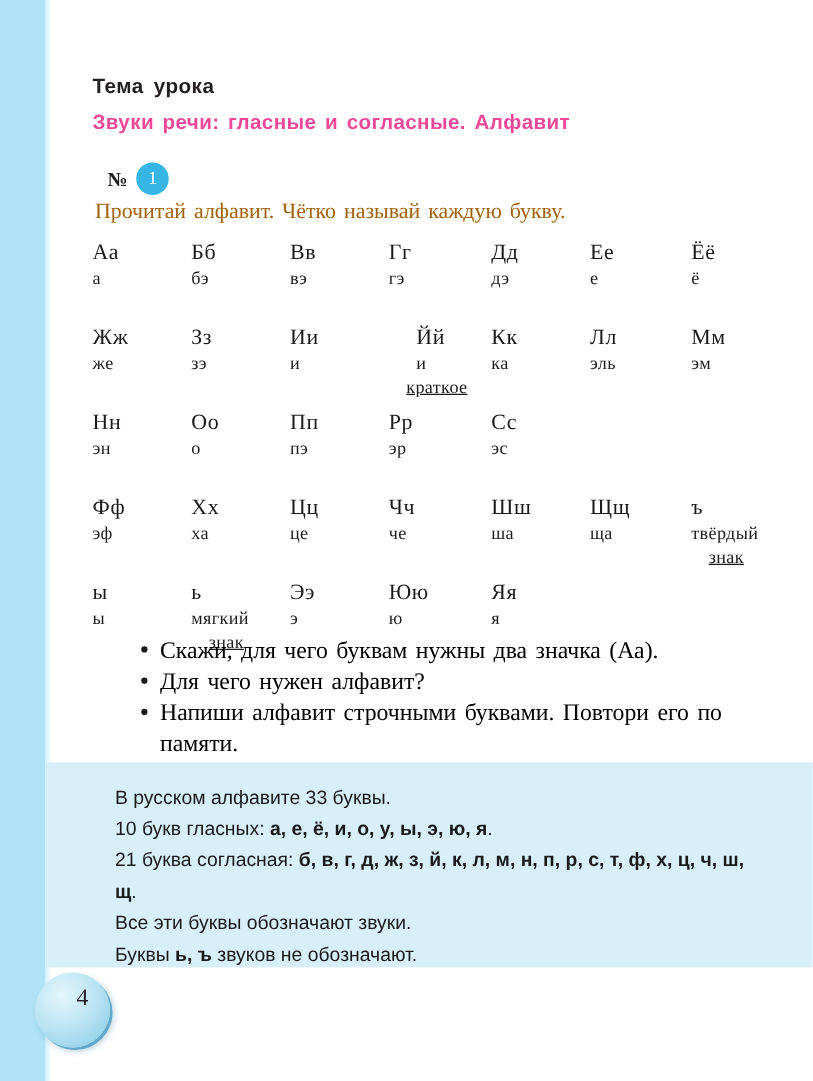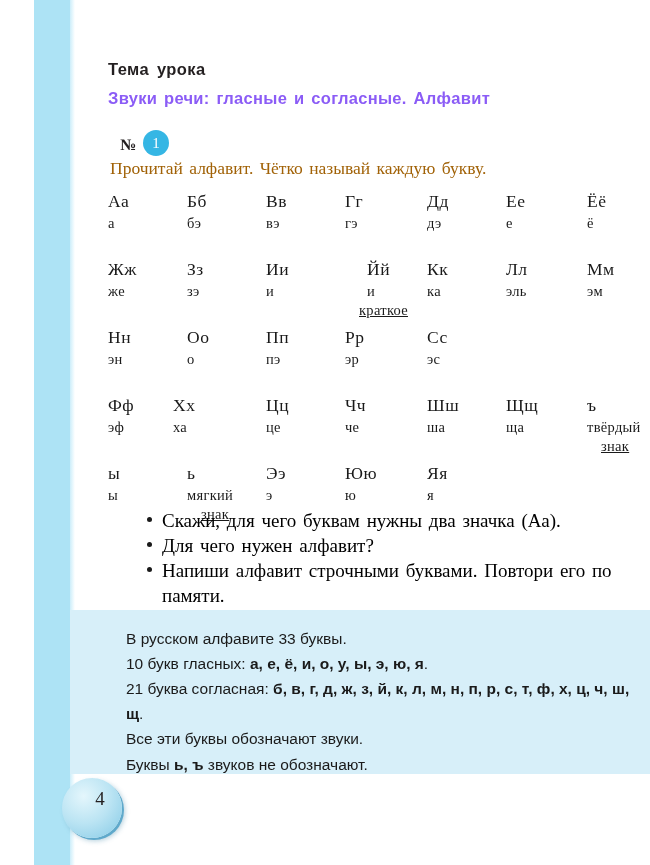--- a/index.html
+++ b/index.html
@@ -13,21 +13,20 @@
     position: relative;
     overflow: hidden;
     font-family: "Liberation Serif", serif;
   }
 
   
   #page {
     position: absolute;
     inset: 0;
     background: #ffffff;
-    margin-left: 34px;
   }
   #edge-stripe {
     position: absolute;
     left: 0; top: 0;
     width: 36px;
     height: 865px;
     background: #ade3f5;
   }
   #edge-stripe-fade {
     position: absolute;
@@ -47,21 +46,21 @@
     color: #231f20;
     letter-spacing: 0.4px;
     word-spacing: 3px;
   }
   #lesson-topic-title {
     position: absolute;
     left: 74px; top: 89px;
     font-family: "Liberation Sans", sans-serif;
     font-weight: bold;
     font-size: 16.5px;
-    color: #8b5cf6;
+    color: #ec4899;
     letter-spacing: 0.3px;
     word-spacing: 2px;
   }
 
   
   #exercise-number-row {
     position: absolute;
     left: 86px; top: 130px;
     display: flex;
     align-items: center;
@@ -293,21 +292,21 @@
         <div class="alpha-cell" style="left: 319px;">
           <div class="alpha-upper">Сс</div>
           <div class="alpha-name">эс</div>
         </div>
       </div>
       <div class="alpha-row">
         <div class="alpha-cell" style="left: 0px;">
           <div class="alpha-upper">Фф</div>
           <div class="alpha-name">эф</div>
         </div>
-        <div class="alpha-cell" style="left: 65px;">
+        <div class="alpha-cell" style="left: 79px;">
           <div class="alpha-upper">Хх</div>
           <div class="alpha-name">ха</div>
         </div>
         <div class="alpha-cell" style="left: 158px;">
           <div class="alpha-upper">Цц</div>
           <div class="alpha-name">це</div>
         </div>
         <div class="alpha-cell" style="left: 237px;">
           <div class="alpha-upper">Чч</div>
           <div class="alpha-name">че</div>

